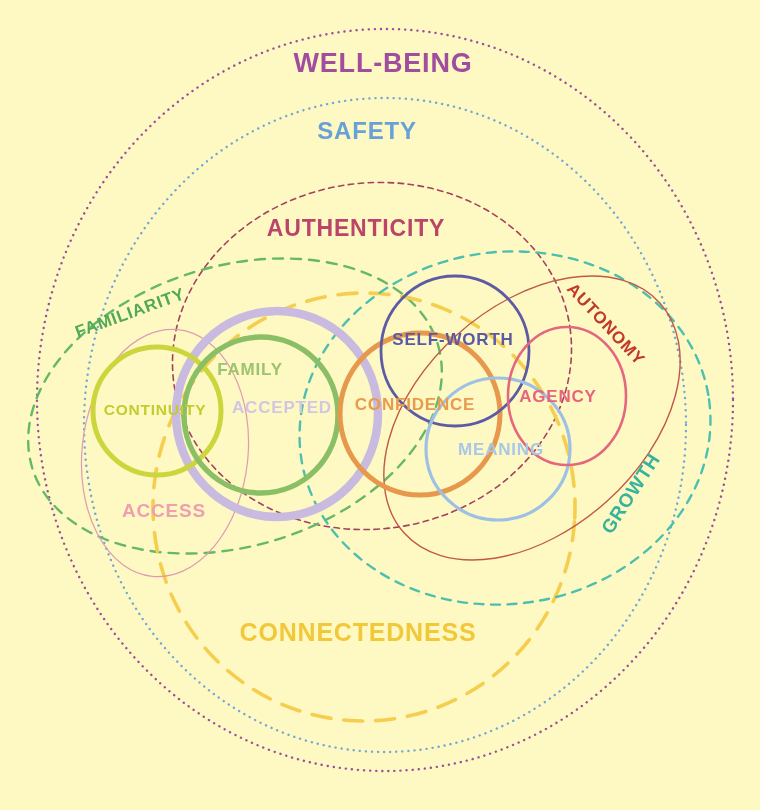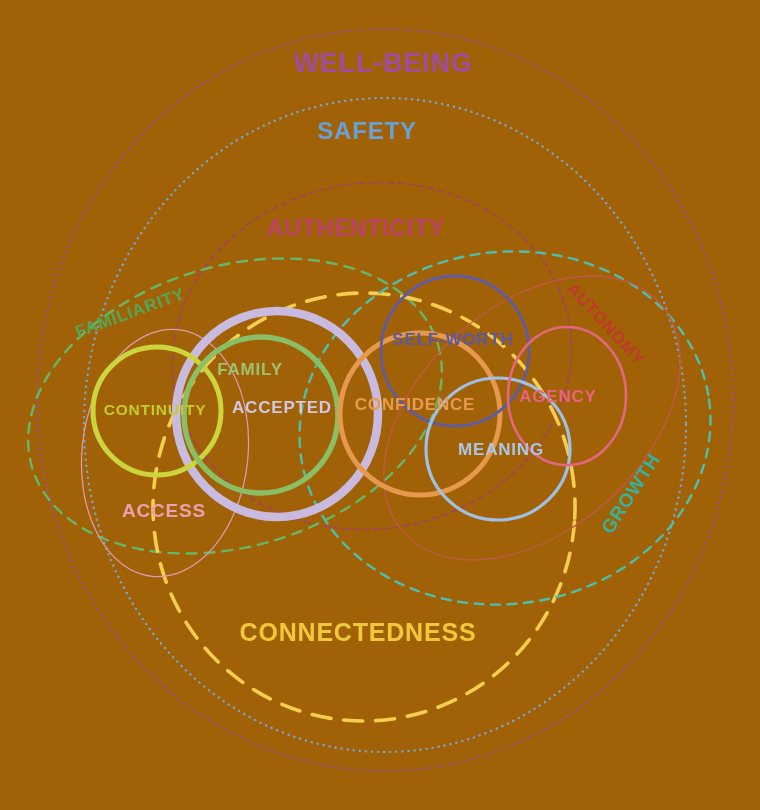--- a/index.html
+++ b/index.html
@@ -7,21 +7,21 @@
     padding: 0;
     background: #ffffff;
     width: 760px;
     height: 810px;
     overflow: hidden;
   }
   .canvas {
     position: relative;
     width: 760px;
     height: 810px;
-    background: #a16207;
+    background: #fef9c3;
   }
   svg {
     display: block;
   }
   svg text {
     font-family: "Liberation Sans", "DejaVu Sans", sans-serif;
     font-weight: bold;
     letter-spacing: 0.8px;
     text-anchor: middle;
   }

